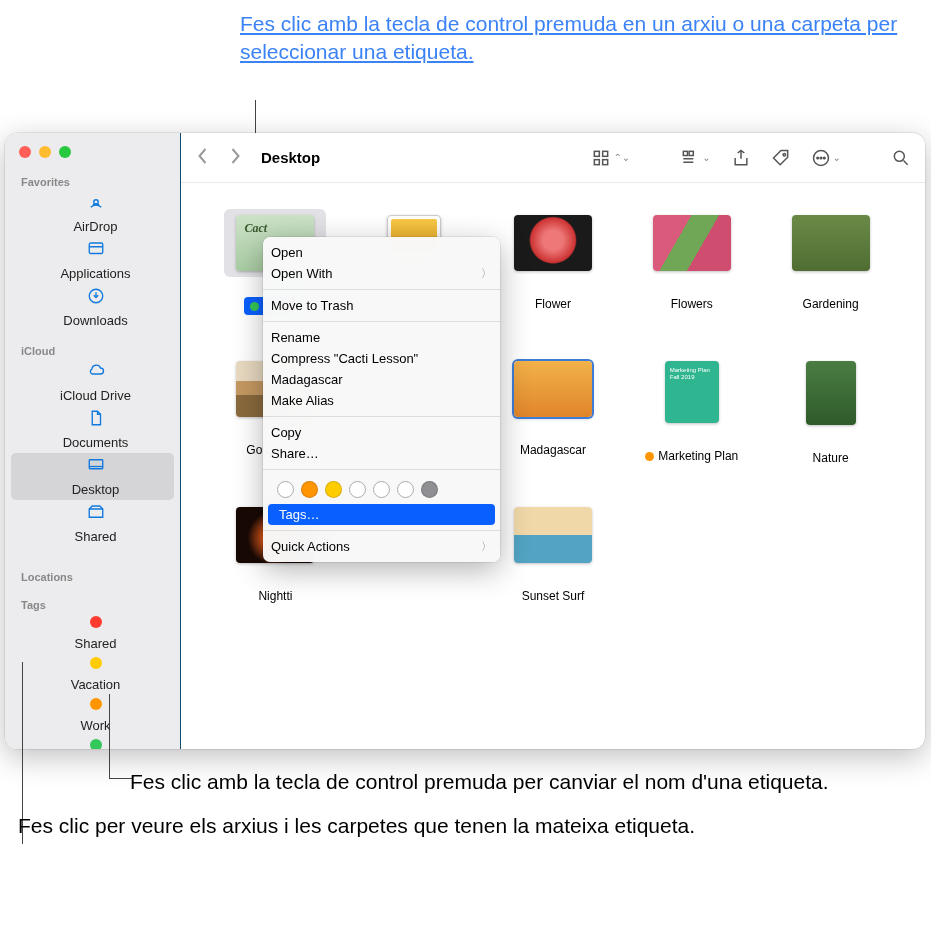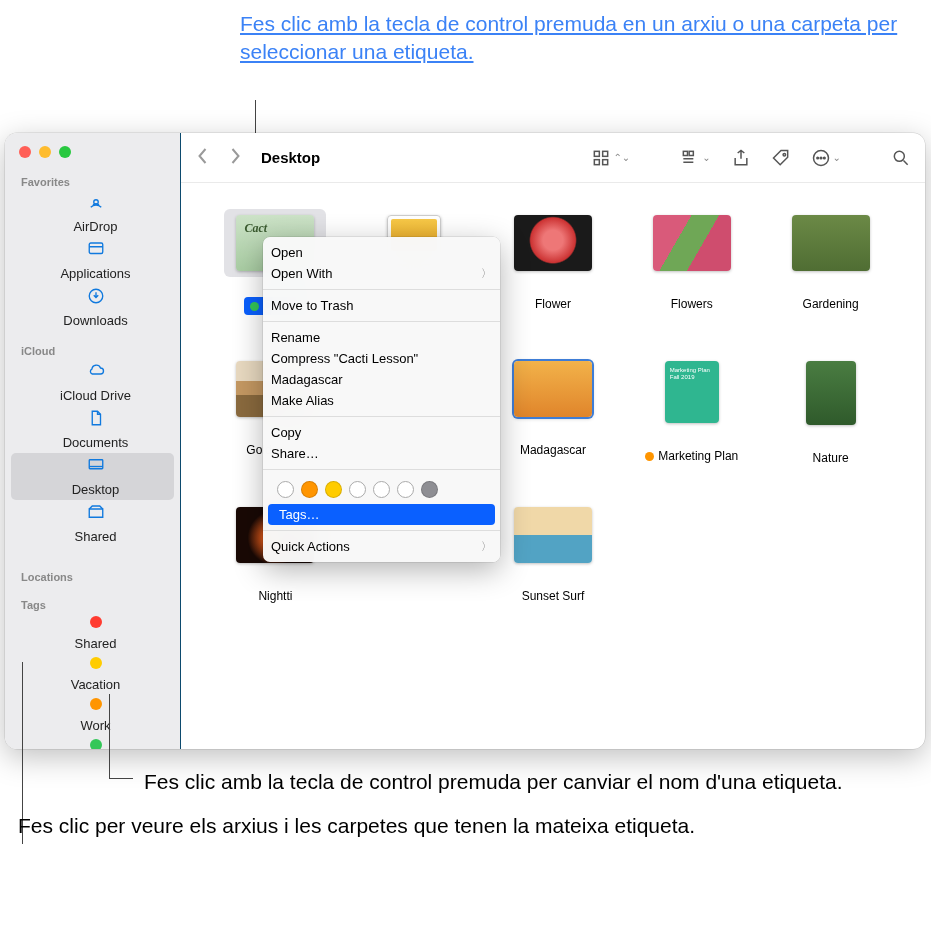--- a/index.html
+++ b/index.html
@@ -206,21 +206,21 @@
     border:1px solid rgba(0,0,0,0.15);
   }
   .ctx-color-dot.empty { background:#fff; border:1.5px solid #aaa;}
 
   
   .callout-mid, .callout-bottom {
     position:absolute;
     font-size:21px;
     line-height:1.35;
   }
-  .callout-mid { left: 144px; top: 768px; }
+  .callout-mid { left: 130px; top: 768px; }
   .callout-bottom { left: 18px; top: 812px; }
   .callout-line-mid {
     position:absolute;
     left: 109px; top: 694px;
     border-left:1px solid #444;
     border-bottom:1px solid #444;
     width: 24px; height: 85px;
   }
   .callout-line-bottom {
     position:absolute;

